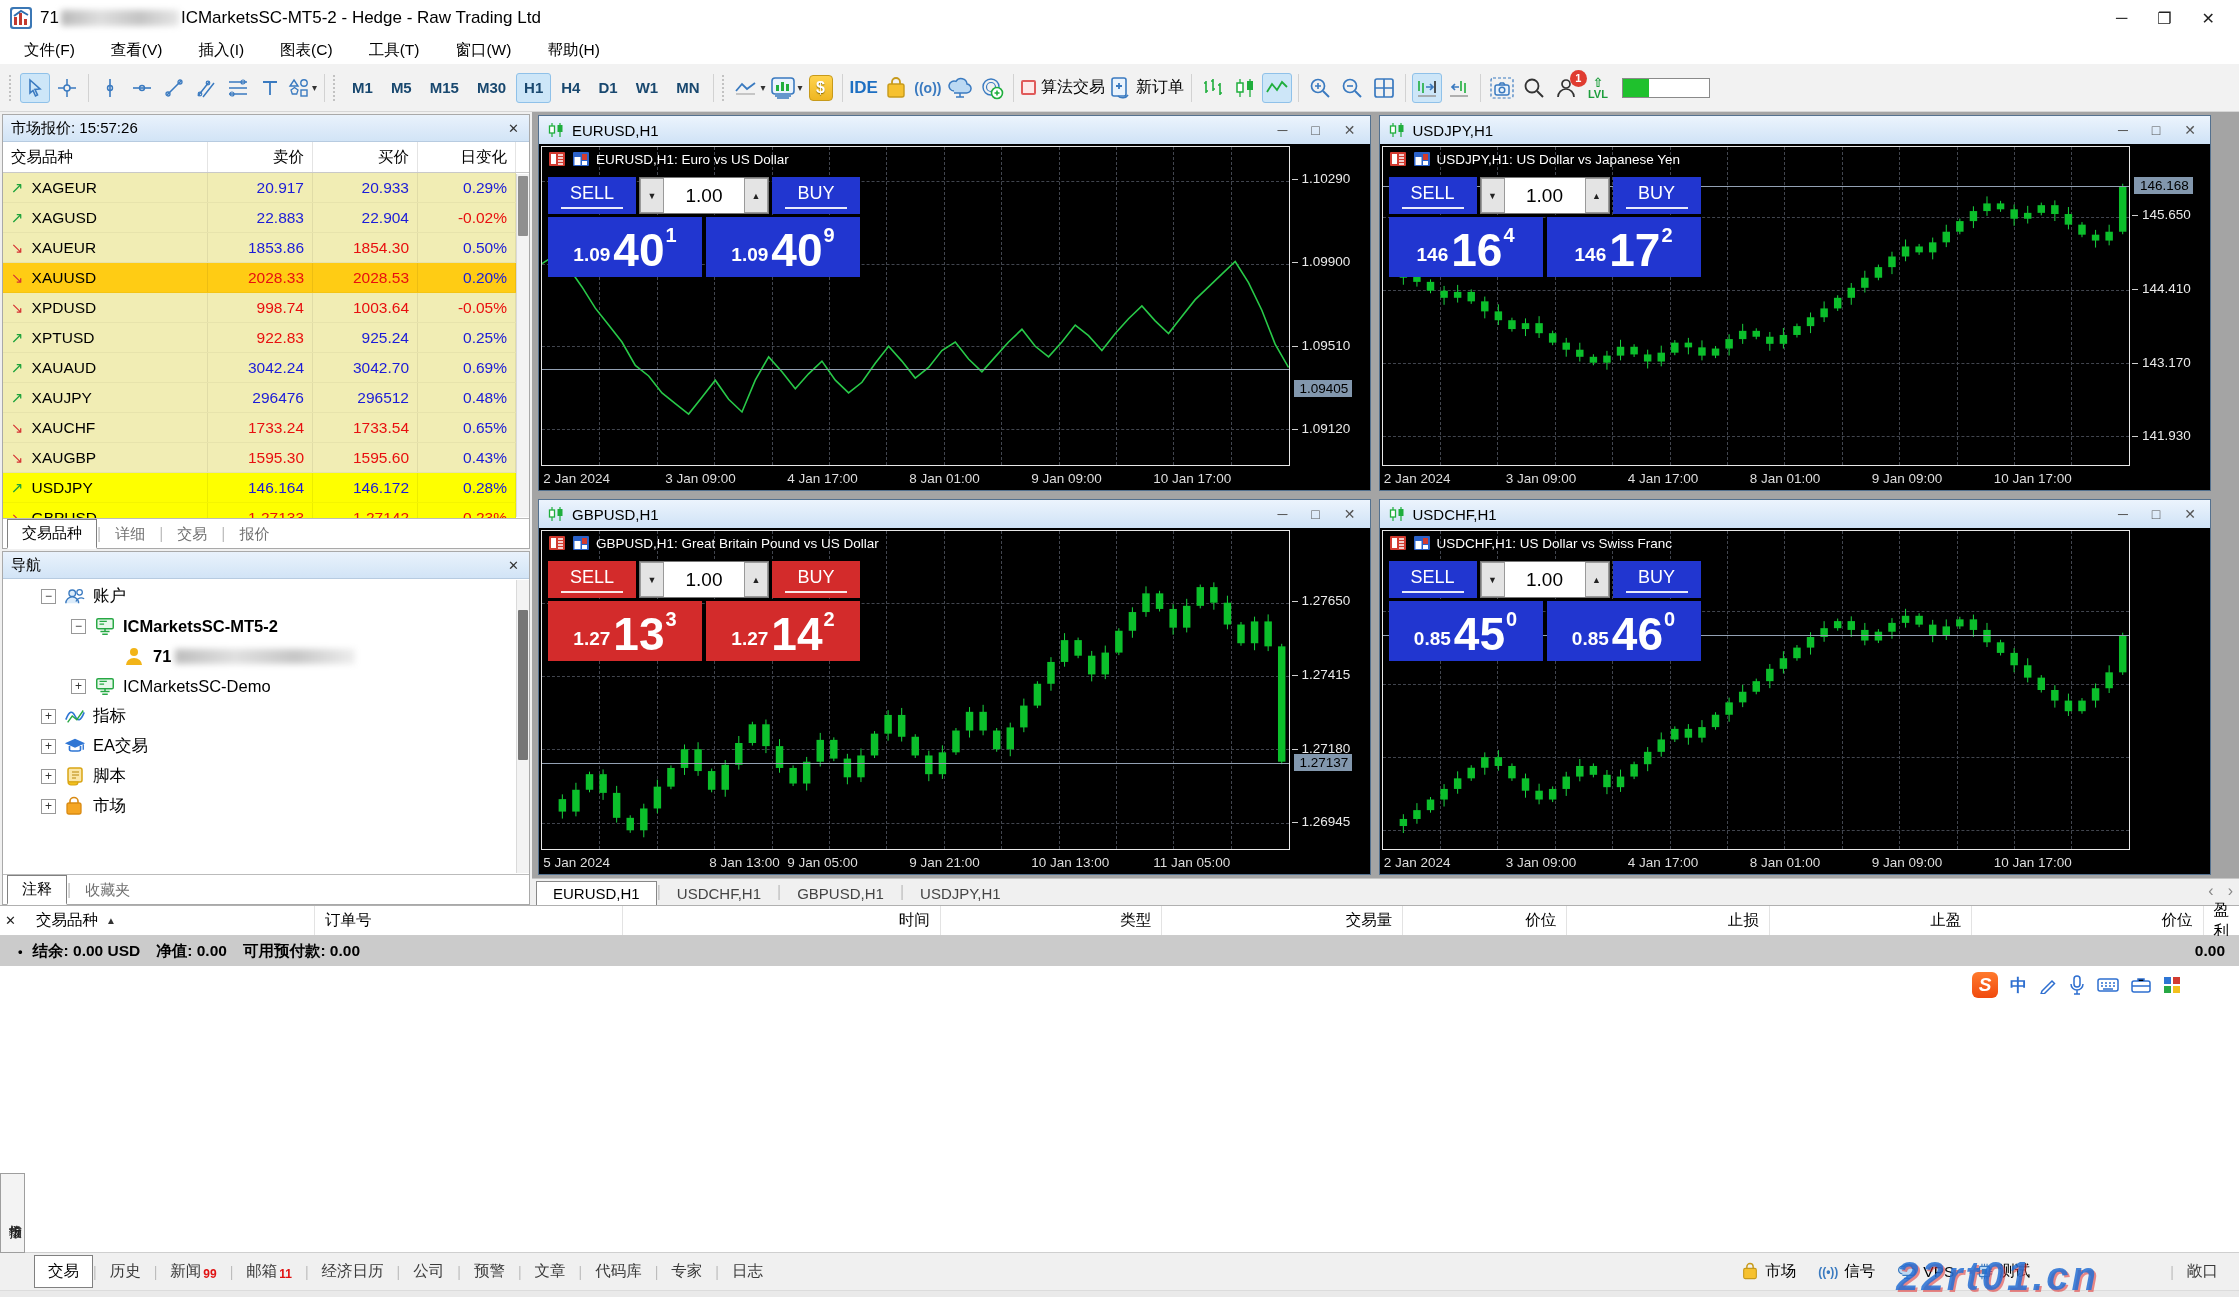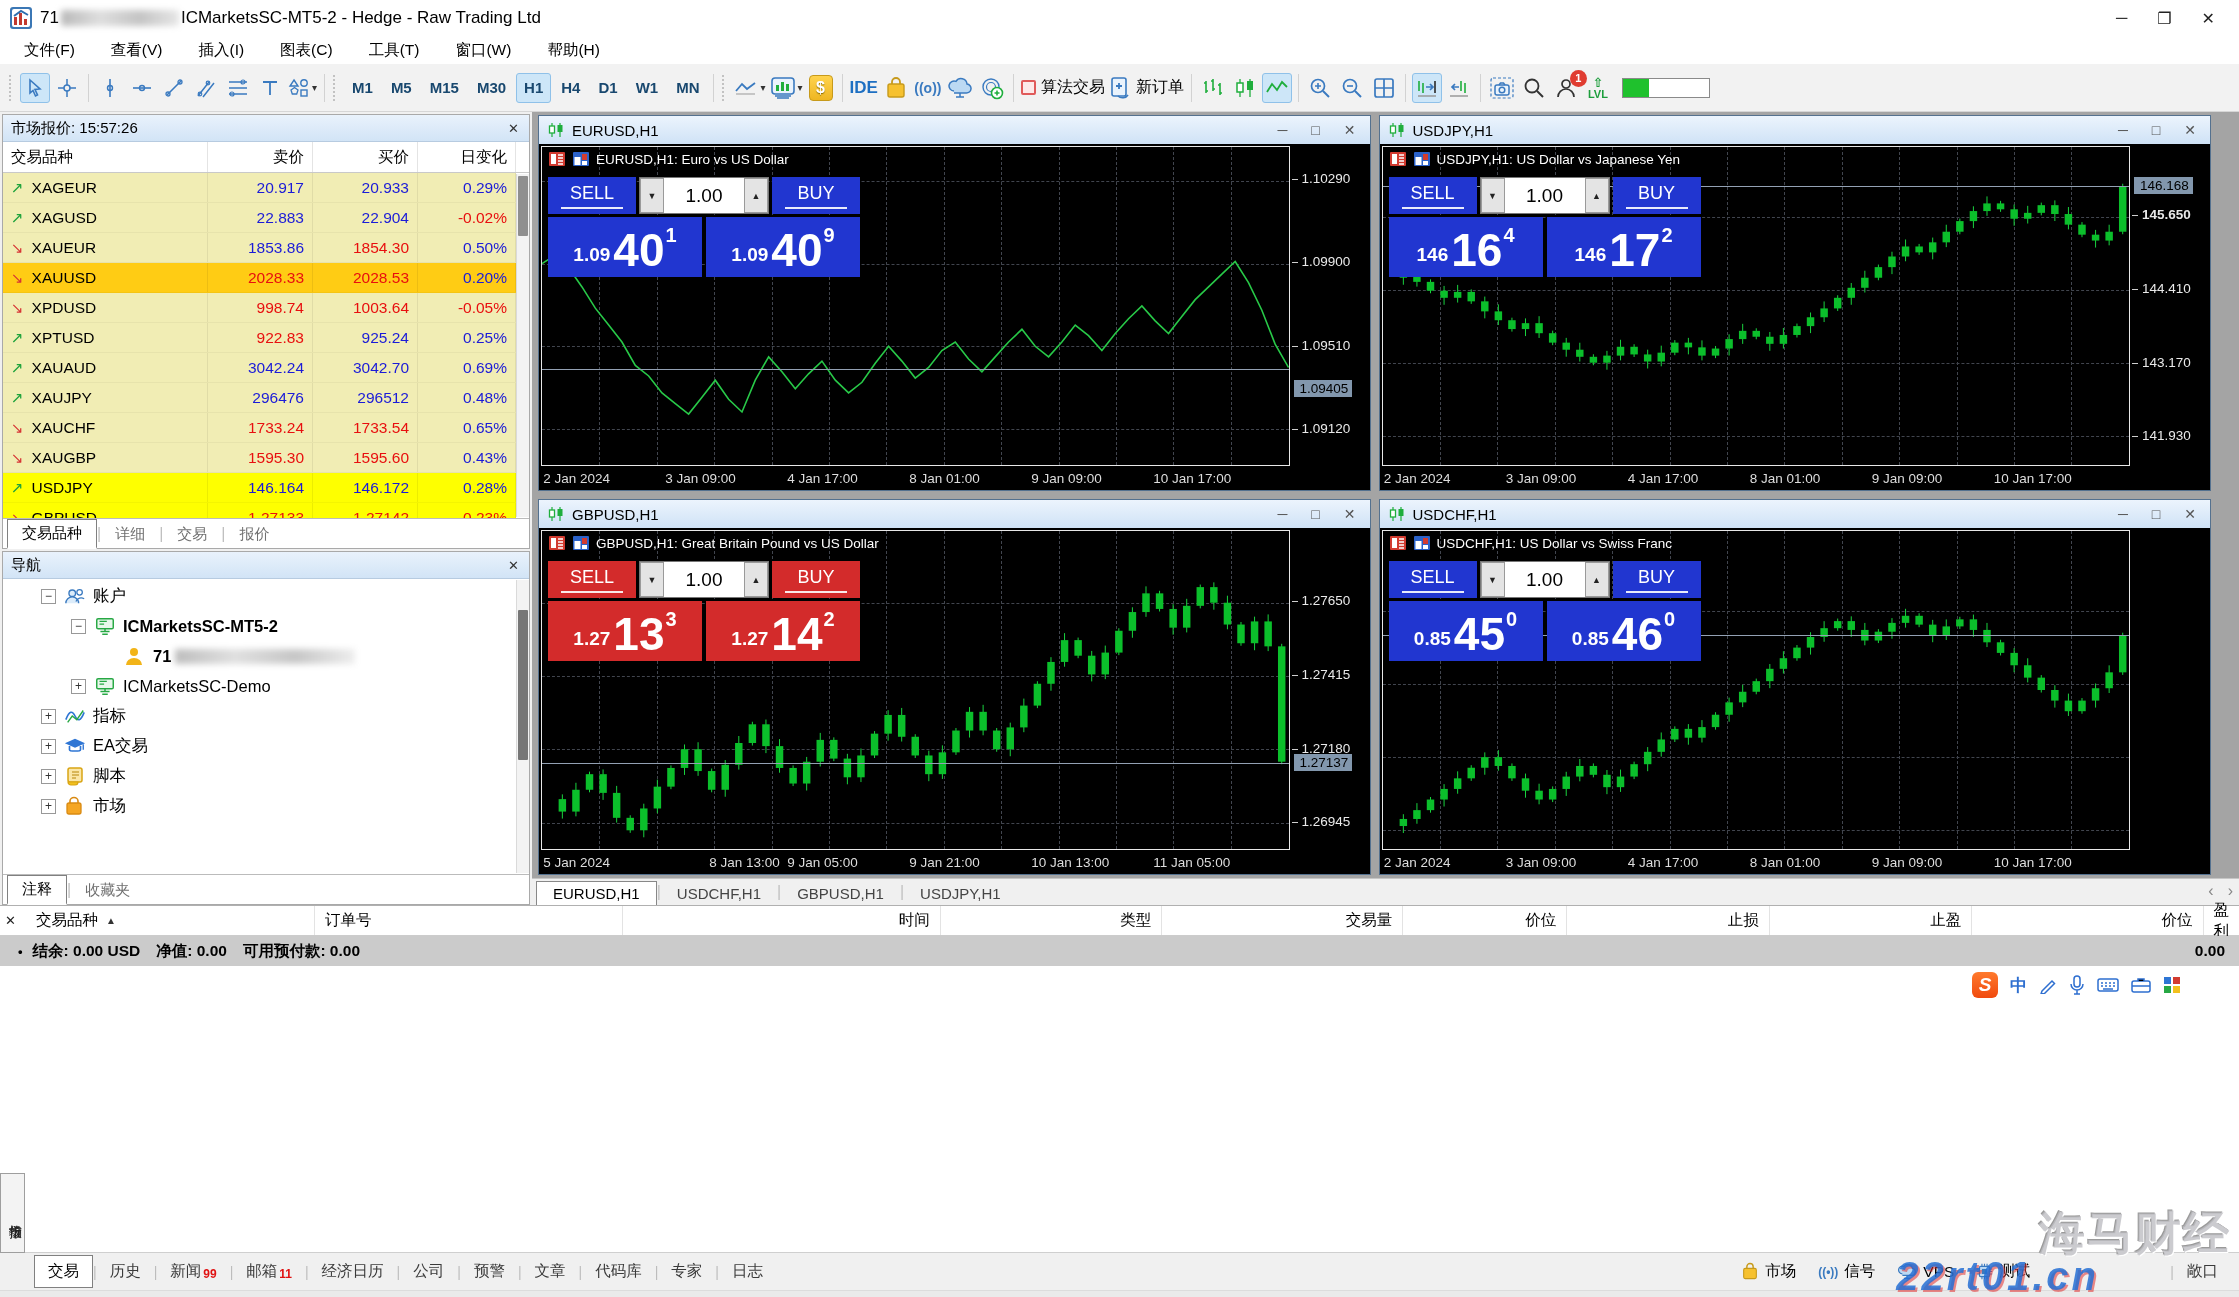--- a/index.html
+++ b/index.html
@@ -1001,21 +1001,21 @@
                     </div>
                     <div class="w-price acc-blue">
                       <span class="pfx">146</span>
                       <span class="big">17</span>
                       <span class="sup">2</span>
                     </div>
                   </div>
                 </div>
               </div>
               <div class="yaxis">
-                <div class="ylab" style="top: calc(22.0037% - 9px); font-weight: bold;">145.650</div>
+                <div class="ylab" style="top: calc(22.0037% - 9px);">145.650</div>
                 <div class="ylab" style="top: calc(45.0093% - 9px);">144.410</div>
                 <div class="ylab" style="top: calc(68.0148% - 9px);">143.170</div>
                 <div class="ylab" style="top: calc(91.0204% - 9px);">141.930</div>
                 <div class="ytag" style="top: calc(12.3933% - 9px);">146.168</div>
               </div>
               <div class="xaxis">
                 <span class="xlab" style="left: 0.3%;">2 Jan 2024</span>
                 <span class="xlab" style="left: 16.6%;">3 Jan 09:00</span>
                 <span class="xlab" style="left: 32.9%;">4 Jan 17:00</span>
                 <span class="xlab" style="left: 49.2%;">8 Jan 01:00</span>
@@ -1616,16 +1616,15 @@
         </div>
       </div>
       <span class="bsep">|</span>
       <div class="btab">
         <span>敞口</span>
       </div>
   </div>
   <div class="bottom-strip"></div>
 
   <div class="vdock">市场报价</div>
-  <div class="wm-brand">海马财经</div>
   <div class="wm-site">22rt01.cn</div>
 
 </div>
 
 </body></html>

